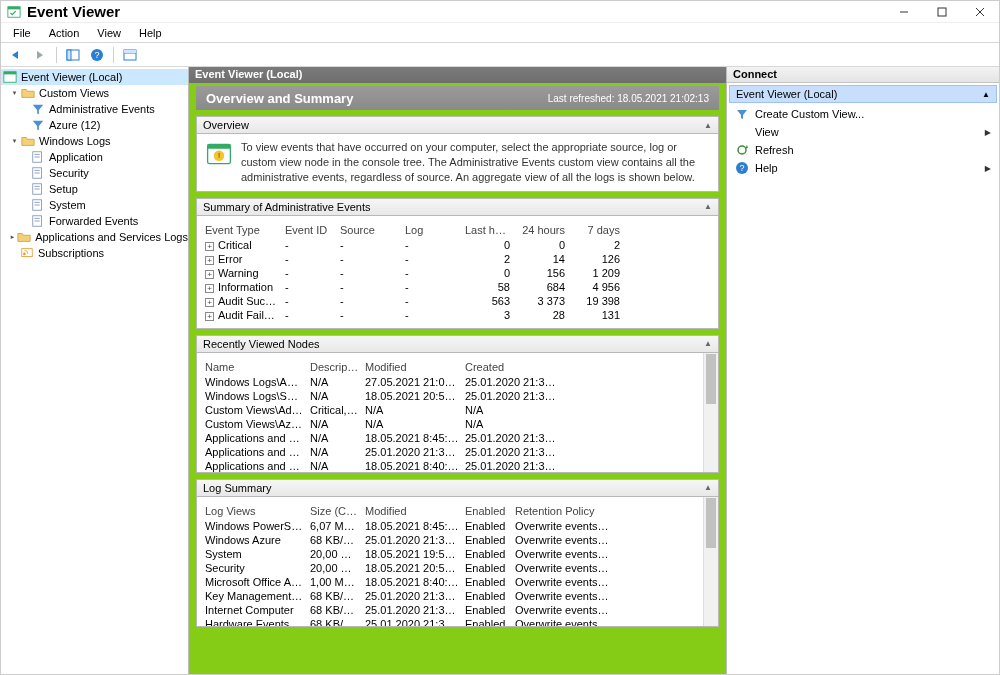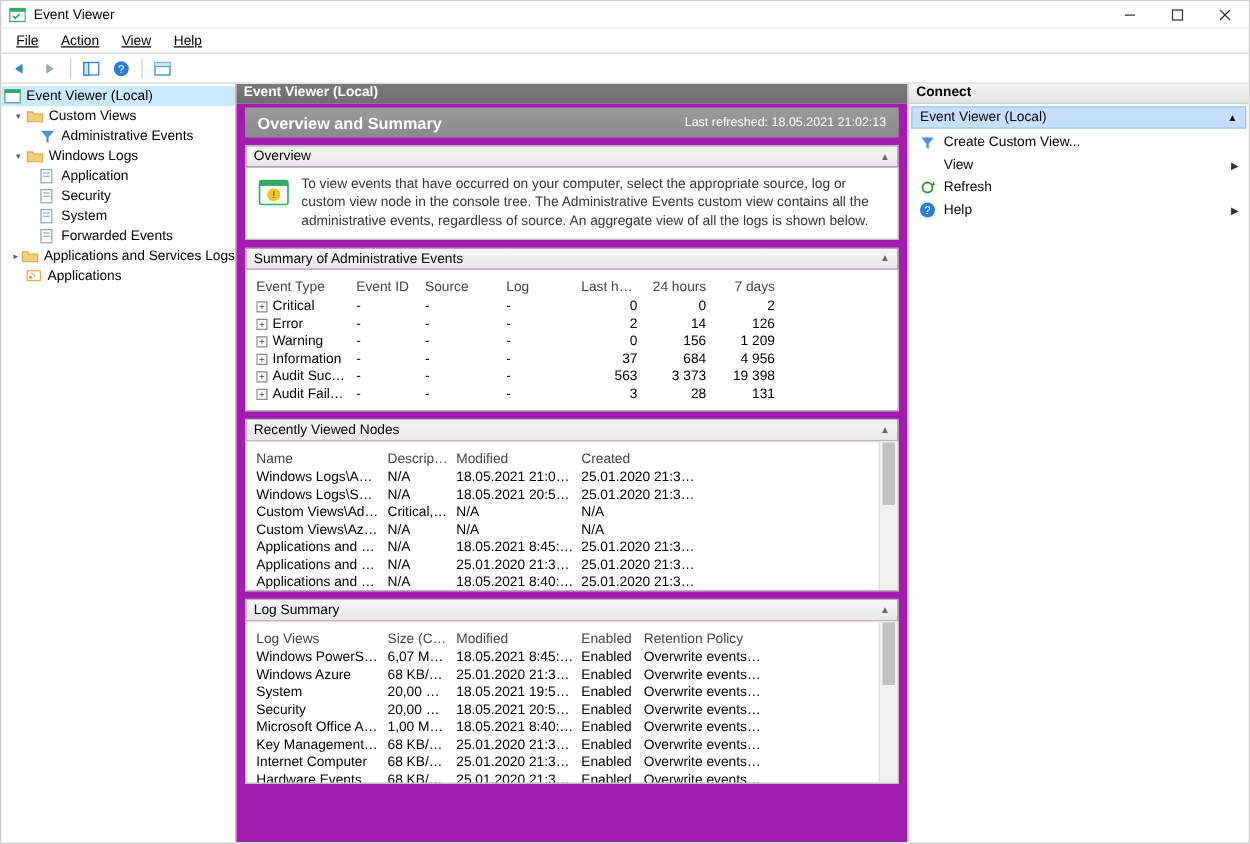--- a/index.html
+++ b/index.html
@@ -1,42 +1,42 @@
 <!DOCTYPE html>
 <html><head>
 <meta charset="utf-8">
 <style>
   * { box-sizing: border-box; margin: 0; padding: 0; }
   body { font-family: "Segoe UI", Tahoma, sans-serif; font-size: 11px; background: #fff; color: #000; width: 1000px; height: 675px; overflow: hidden; border: 1px solid #ccc; display: flex; flex-direction: column; }
 
   .titlebar { height: 22px; background: #fff; display: flex; align-items: center; padding: 0 0 0 6px; border-bottom: 1px solid #eee; }
   .titlebar .icon { width: 14px; height: 14px; margin-right: 6px; }
-  .titlebar .title { flex: 1; font-size: 11px; }
+  .titlebar .title { flex: 1; font-size: 15px; font-weight: bold; }
   .titlebar .winbtns { display: flex; }
   .winbtn { width: 38px; height: 22px; display: flex; align-items: center; justify-content: center; font-size: 10px; color: #333; }
 
   .menubar { height: 20px; display: flex; align-items: center; padding: 0 4px; border-bottom: 1px solid #d8d8d8; gap: 2px; }
-  .menubar .item { padding: 2px 8px; text-decoration: underline; }
+  .menubar .item { padding: 2px 8px; }
 
   .toolbar { height: 24px; display: flex; align-items: center; padding: 0 4px; border-bottom: 1px solid #d8d8d8; gap: 2px; }
   .tb-btn { width: 22px; height: 20px; display: flex; align-items: center; justify-content: center; border: 1px solid transparent; }
   .tb-sep { width: 1px; height: 16px; background: #d0d0d0; margin: 0 3px; }
 
   .layout { flex: 1; display: flex; overflow: hidden; }
   .tree-pane { width: 188px; border-right: 1px solid #bcbcbc; overflow: auto; padding: 2px 0; }
   .tree-node { display: flex; align-items: center; height: 16px; white-space: nowrap; }
   .tree-toggle { width: 11px; height: 11px; display: flex; align-items: center; justify-content: center; font-size: 7px; color: #555; margin-right: 1px; }
   .tree-icon { width: 14px; height: 14px; margin-right: 4px; flex-shrink: 0; }
   .tree-label { font-size: 11px; }
   .tree-selected { background: #cce8ff; }
   .tree-children { }
 
   .center-pane { flex: 1; display: flex; flex-direction: column; border-right: 1px solid #bcbcbc; overflow: hidden; }
   .center-header { height: 16px; background: linear-gradient(#7a7a7a,#6e6e6e); color: #fff; font-size: 11px; font-weight: bold; padding: 1px 6px; }
-  .center-body { flex: 1; overflow: auto; padding: 3px 7px 26px 7px; background: #a21caf; }
+  .center-body { flex: 1; overflow: auto; padding: 3px 7px 26px 7px; background: #84cc16; }
 
   .ov-title { background: linear-gradient(#9a9a9a,#8a8a8a); color: #fff; height: 24px; display: flex; align-items: center; justify-content: space-between; padding: 0 10px; font-size: 13px; }
   .ov-title .left { font-weight: 600; }
   .ov-title .right { font-size: 10px; }
 
   .section-head { background: linear-gradient(#f6f6f6,#e8e8e8); border: 1px solid #b8b8b8; height: 18px; display: flex; align-items: center; justify-content: space-between; padding: 0 6px; font-size: 11px; margin-top: 6px; }
   .section-head .arrow { color: #666; font-size: 8px; }
   .section-body { border: 1px solid #b8b8b8; border-top: none; padding: 6px 8px; background: #fff; }
 
   .info-row { display: flex; gap: 8px; align-items: flex-start; }
@@ -160,20 +160,28 @@
         <span class="tree-label">Custom Views</span>
       </div>
       <div class="tree-node" style="padding-left:30px">
         <span class="tree-icon">
             <svg viewBox="0 0 16 16" width="14" height="14">
               <path d="M2 3h12l-5 6v5l-2-1v-4z" fill="#4a90d9"></path>
             </svg>
           </span>
         <span class="tree-label">Administrative Events</span>
       </div>
+      <div class="tree-node" style="padding-left:30px">
+        <span class="tree-icon">
+            <svg viewBox="0 0 16 16" width="14" height="14">
+              <path d="M2 3h12l-5 6v5l-2-1v-4z" fill="#4a90d9"></path>
+            </svg>
+          </span>
+        <span class="tree-label">Azure (12)</span>
+      </div>
       <div class="tree-node" style="padding-left:8px">
         <span class="tree-toggle">▾</span>
         <span class="tree-icon">
             <svg viewBox="0 0 16 16" width="14" height="14">
               <path d="M1 4h5l1 2h8v7H1z" fill="#f6d078" stroke="#caa648"></path>
             </svg>
           </span>
         <span class="tree-label">Windows Logs</span>
       </div>
       <div class="tree-node" style="padding-left:30px">
@@ -197,50 +205,60 @@
         <span class="tree-label">Security</span>
       </div>
       <div class="tree-node" style="padding-left:30px">
         <span class="tree-icon">
             <svg viewBox="0 0 16 16" width="14" height="14">
               <rect x="2" y="2" width="10" height="12" fill="#fff" stroke="#8498b8"></rect>
               <line x1="4" y1="5" x2="10" y2="5" stroke="#8498b8"></line>
               <line x1="4" y1="8" x2="10" y2="8" stroke="#8498b8"></line>
             </svg>
           </span>
-        <span class="tree-label">System</span>
+        <span class="tree-label">Setup</span>
       </div>
       <div class="tree-node" style="padding-left:30px">
         <span class="tree-icon">
             <svg viewBox="0 0 16 16" width="14" height="14">
               <rect x="2" y="2" width="10" height="12" fill="#fff" stroke="#8498b8"></rect>
               <line x1="4" y1="5" x2="10" y2="5" stroke="#8498b8"></line>
               <line x1="4" y1="8" x2="10" y2="8" stroke="#8498b8"></line>
             </svg>
           </span>
+        <span class="tree-label">System</span>
+      </div>
+      <div class="tree-node" style="padding-left:30px">
+        <span class="tree-icon">
+            <svg viewBox="0 0 16 16" width="14" height="14">
+              <rect x="2" y="2" width="10" height="12" fill="#fff" stroke="#8498b8"></rect>
+              <line x1="4" y1="5" x2="10" y2="5" stroke="#8498b8"></line>
+              <line x1="4" y1="8" x2="10" y2="8" stroke="#8498b8"></line>
+            </svg>
+          </span>
         <span class="tree-label">Forwarded Events</span>
       </div>
       <div class="tree-node" style="padding-left:8px">
         <span class="tree-toggle">▸</span>
         <span class="tree-icon">
             <svg viewBox="0 0 16 16" width="14" height="14">
               <path d="M1 4h5l1 2h8v7H1z" fill="#f6d078" stroke="#caa648"></path>
             </svg>
           </span>
         <span class="tree-label">Applications and Services Logs</span>
       </div>
       <div class="tree-node" style="padding-left:19px">
         <span class="tree-icon">
             <svg viewBox="0 0 16 16" width="14" height="14">
               <rect x="2" y="3" width="12" height="9" fill="none" stroke="#e4a13a"></rect>
               <circle cx="5" cy="9" r="1.5" fill="#e4a13a"></circle>
               <path d="M5 5a4 4 0 014 4" stroke="#e4a13a" fill="none"></path>
             </svg>
           </span>
-        <span class="tree-label">Applications</span>
+        <span class="tree-label">Subscriptions</span>
       </div>
     </div>
   </div>
 
   <div class="center-pane">
     <div class="center-header">Event Viewer (Local)</div>
     <div class="center-body">
       <div class="ov-title">
         <span class="left">Overview and Summary</span>
         <span class="right">Last refreshed: 18.05.2021 21:02:13</span>
@@ -304,21 +322,21 @@
               <div class="cell" style="width:60px">-</div>
               <div class="cell num" style="width:55px">0</div>
               <div class="cell num" style="width:55px">156</div>
               <div class="cell num" style="width:55px">1 209</div>
             </div>
             <div class="row">
               <div class="cell" style="width:80px"><span class="expand-box">+</span>Information</div>
               <div class="cell" style="width:55px">-</div>
               <div class="cell" style="width:65px">-</div>
               <div class="cell" style="width:60px">-</div>
-              <div class="cell num" style="width:55px">37</div>
+              <div class="cell num" style="width:55px">58</div>
               <div class="cell num" style="width:55px">684</div>
               <div class="cell num" style="width:55px">4 956</div>
             </div>
             <div class="row">
               <div class="cell" style="width:80px"><span class="expand-box">+</span>Audit Success</div>
               <div class="cell" style="width:55px">-</div>
               <div class="cell" style="width:65px">-</div>
               <div class="cell" style="width:60px">-</div>
               <div class="cell num" style="width:55px">563</div>
               <div class="cell num" style="width:55px">3 373</div>
@@ -344,21 +362,21 @@
         <div class="grid" id="recent-grid" style="padding-right:16px">
             <div class="hdr">
               <div class="cell" style="width:105px">Name</div>
               <div class="cell" style="width:55px">Description</div>
               <div class="cell" style="width:100px">Modified</div>
               <div class="cell" style="width:100px">Created</div>
             </div>
             <div class="row">
               <div class="cell" style="width:105px">Windows Logs\Application</div>
               <div class="cell" style="width:55px">N/A</div>
-              <div class="cell" style="width:100px">18.05.2021 21:00:26</div>
+              <div class="cell" style="width:100px">27.05.2021 21:00:26</div>
               <div class="cell" style="width:100px">25.01.2020 21:34:43</div>
             </div>
             <div class="row">
               <div class="cell" style="width:105px">Windows Logs\Security</div>
               <div class="cell" style="width:55px">N/A</div>
               <div class="cell" style="width:100px">18.05.2021 20:55:27</div>
               <div class="cell" style="width:100px">25.01.2020 21:34:43</div>
             </div>
             <div class="row">
               <div class="cell" style="width:105px">Custom Views\Administra...</div>

